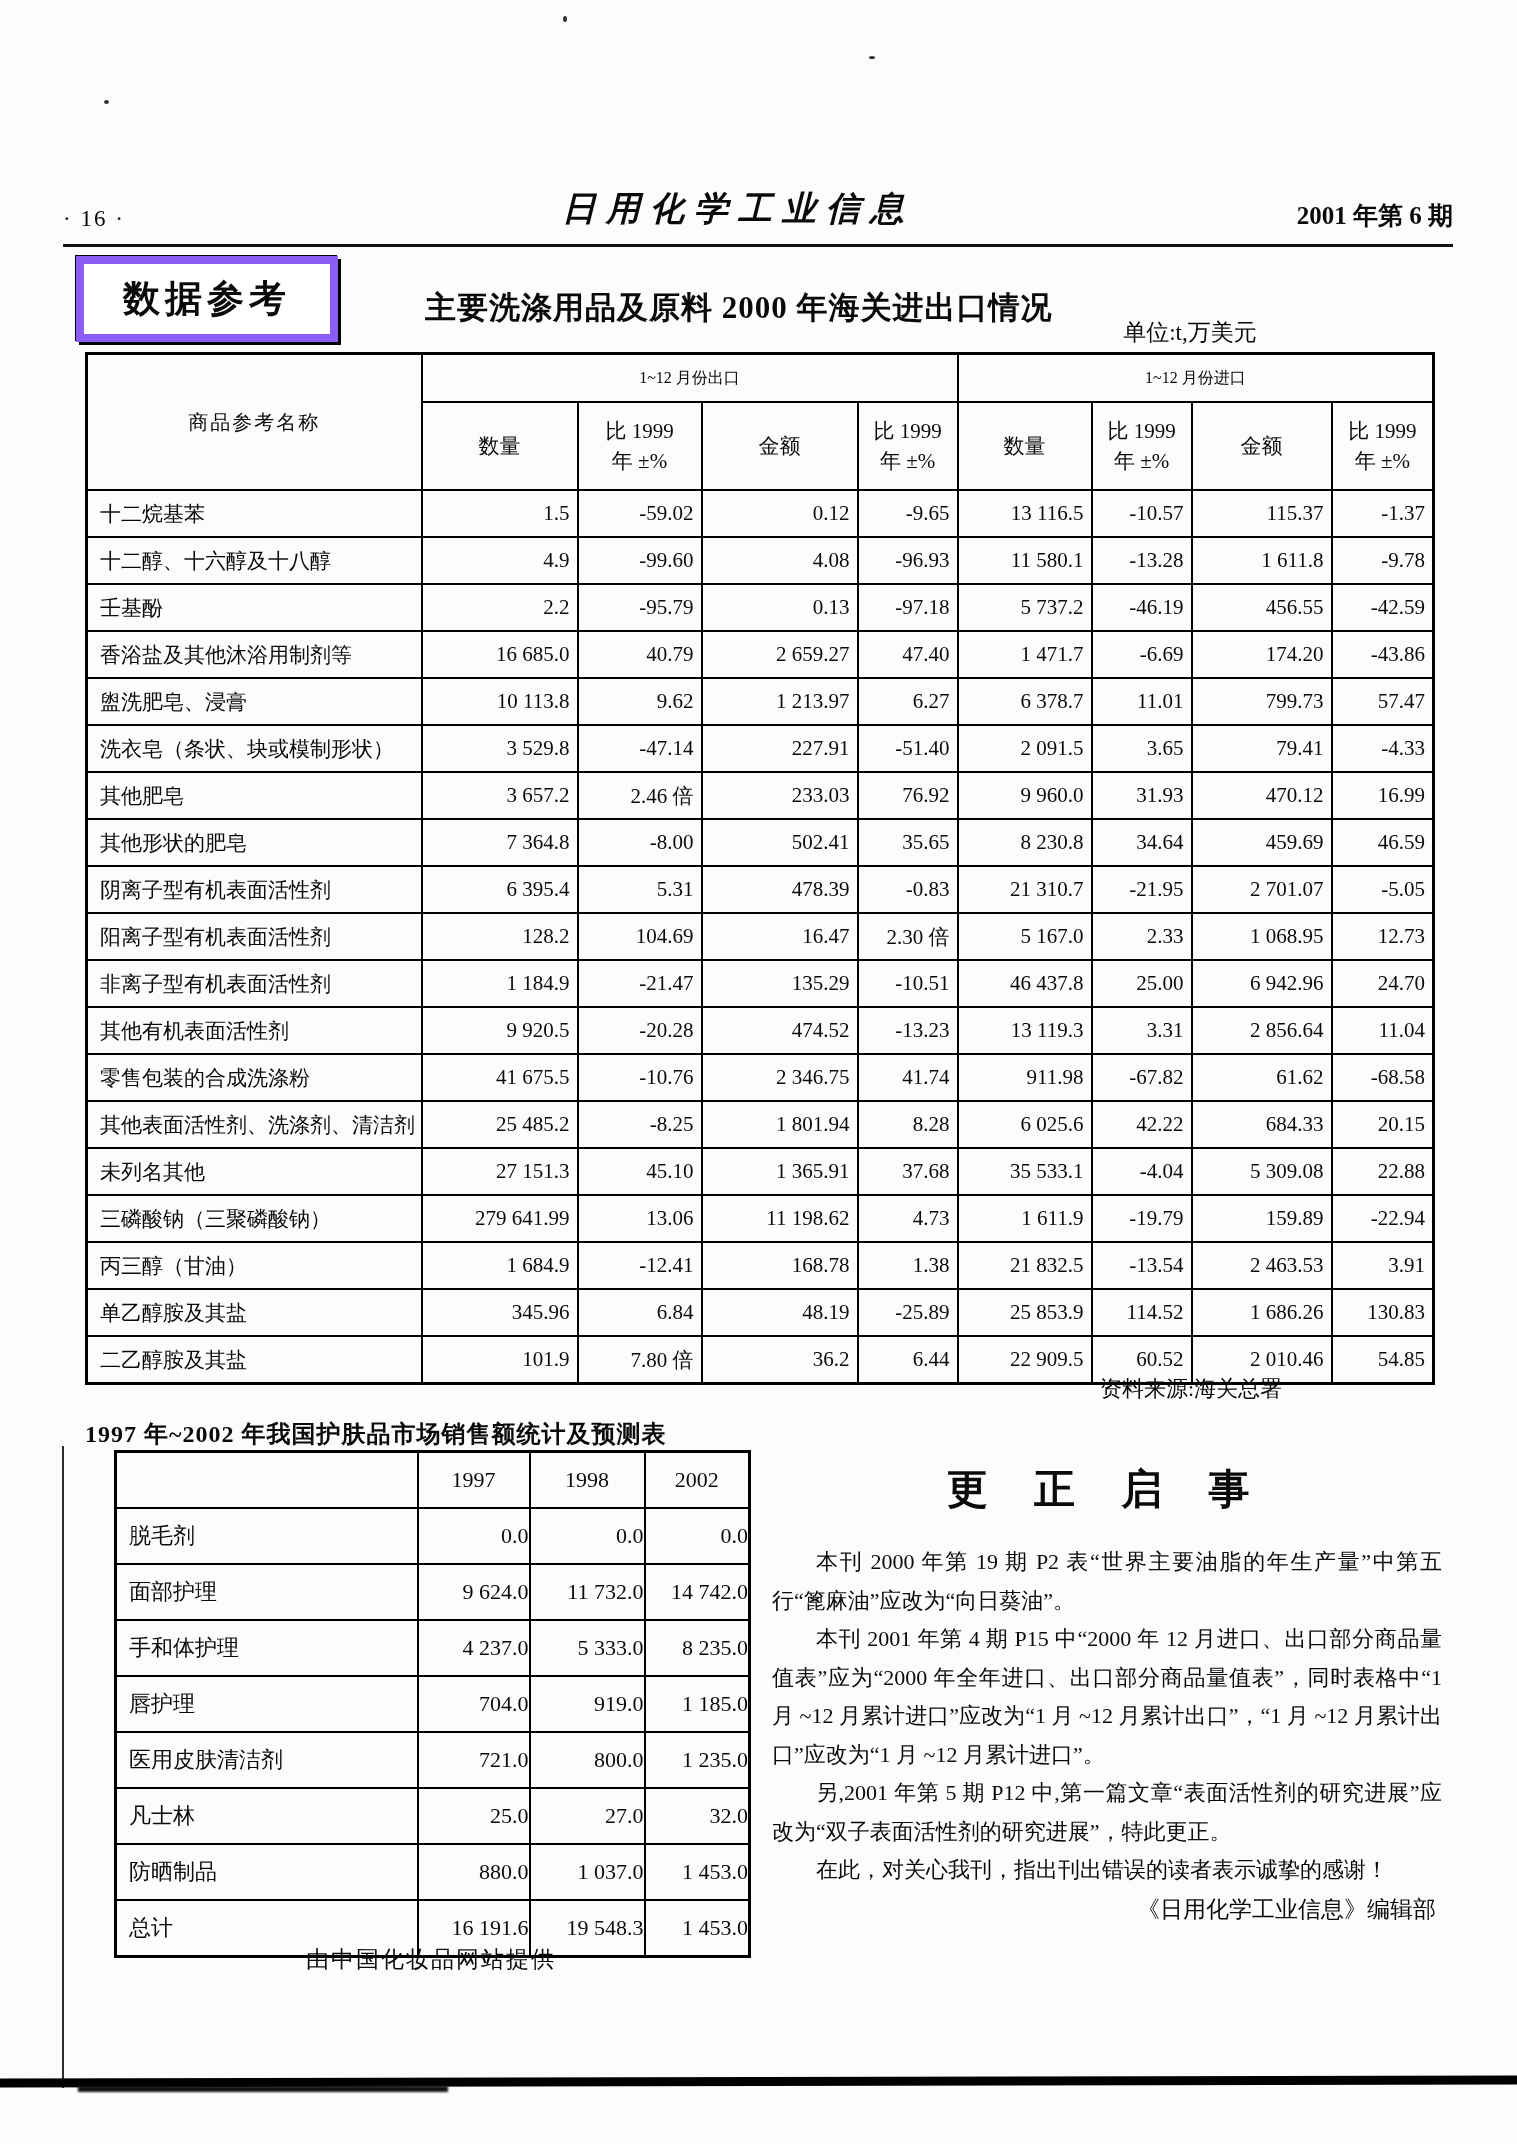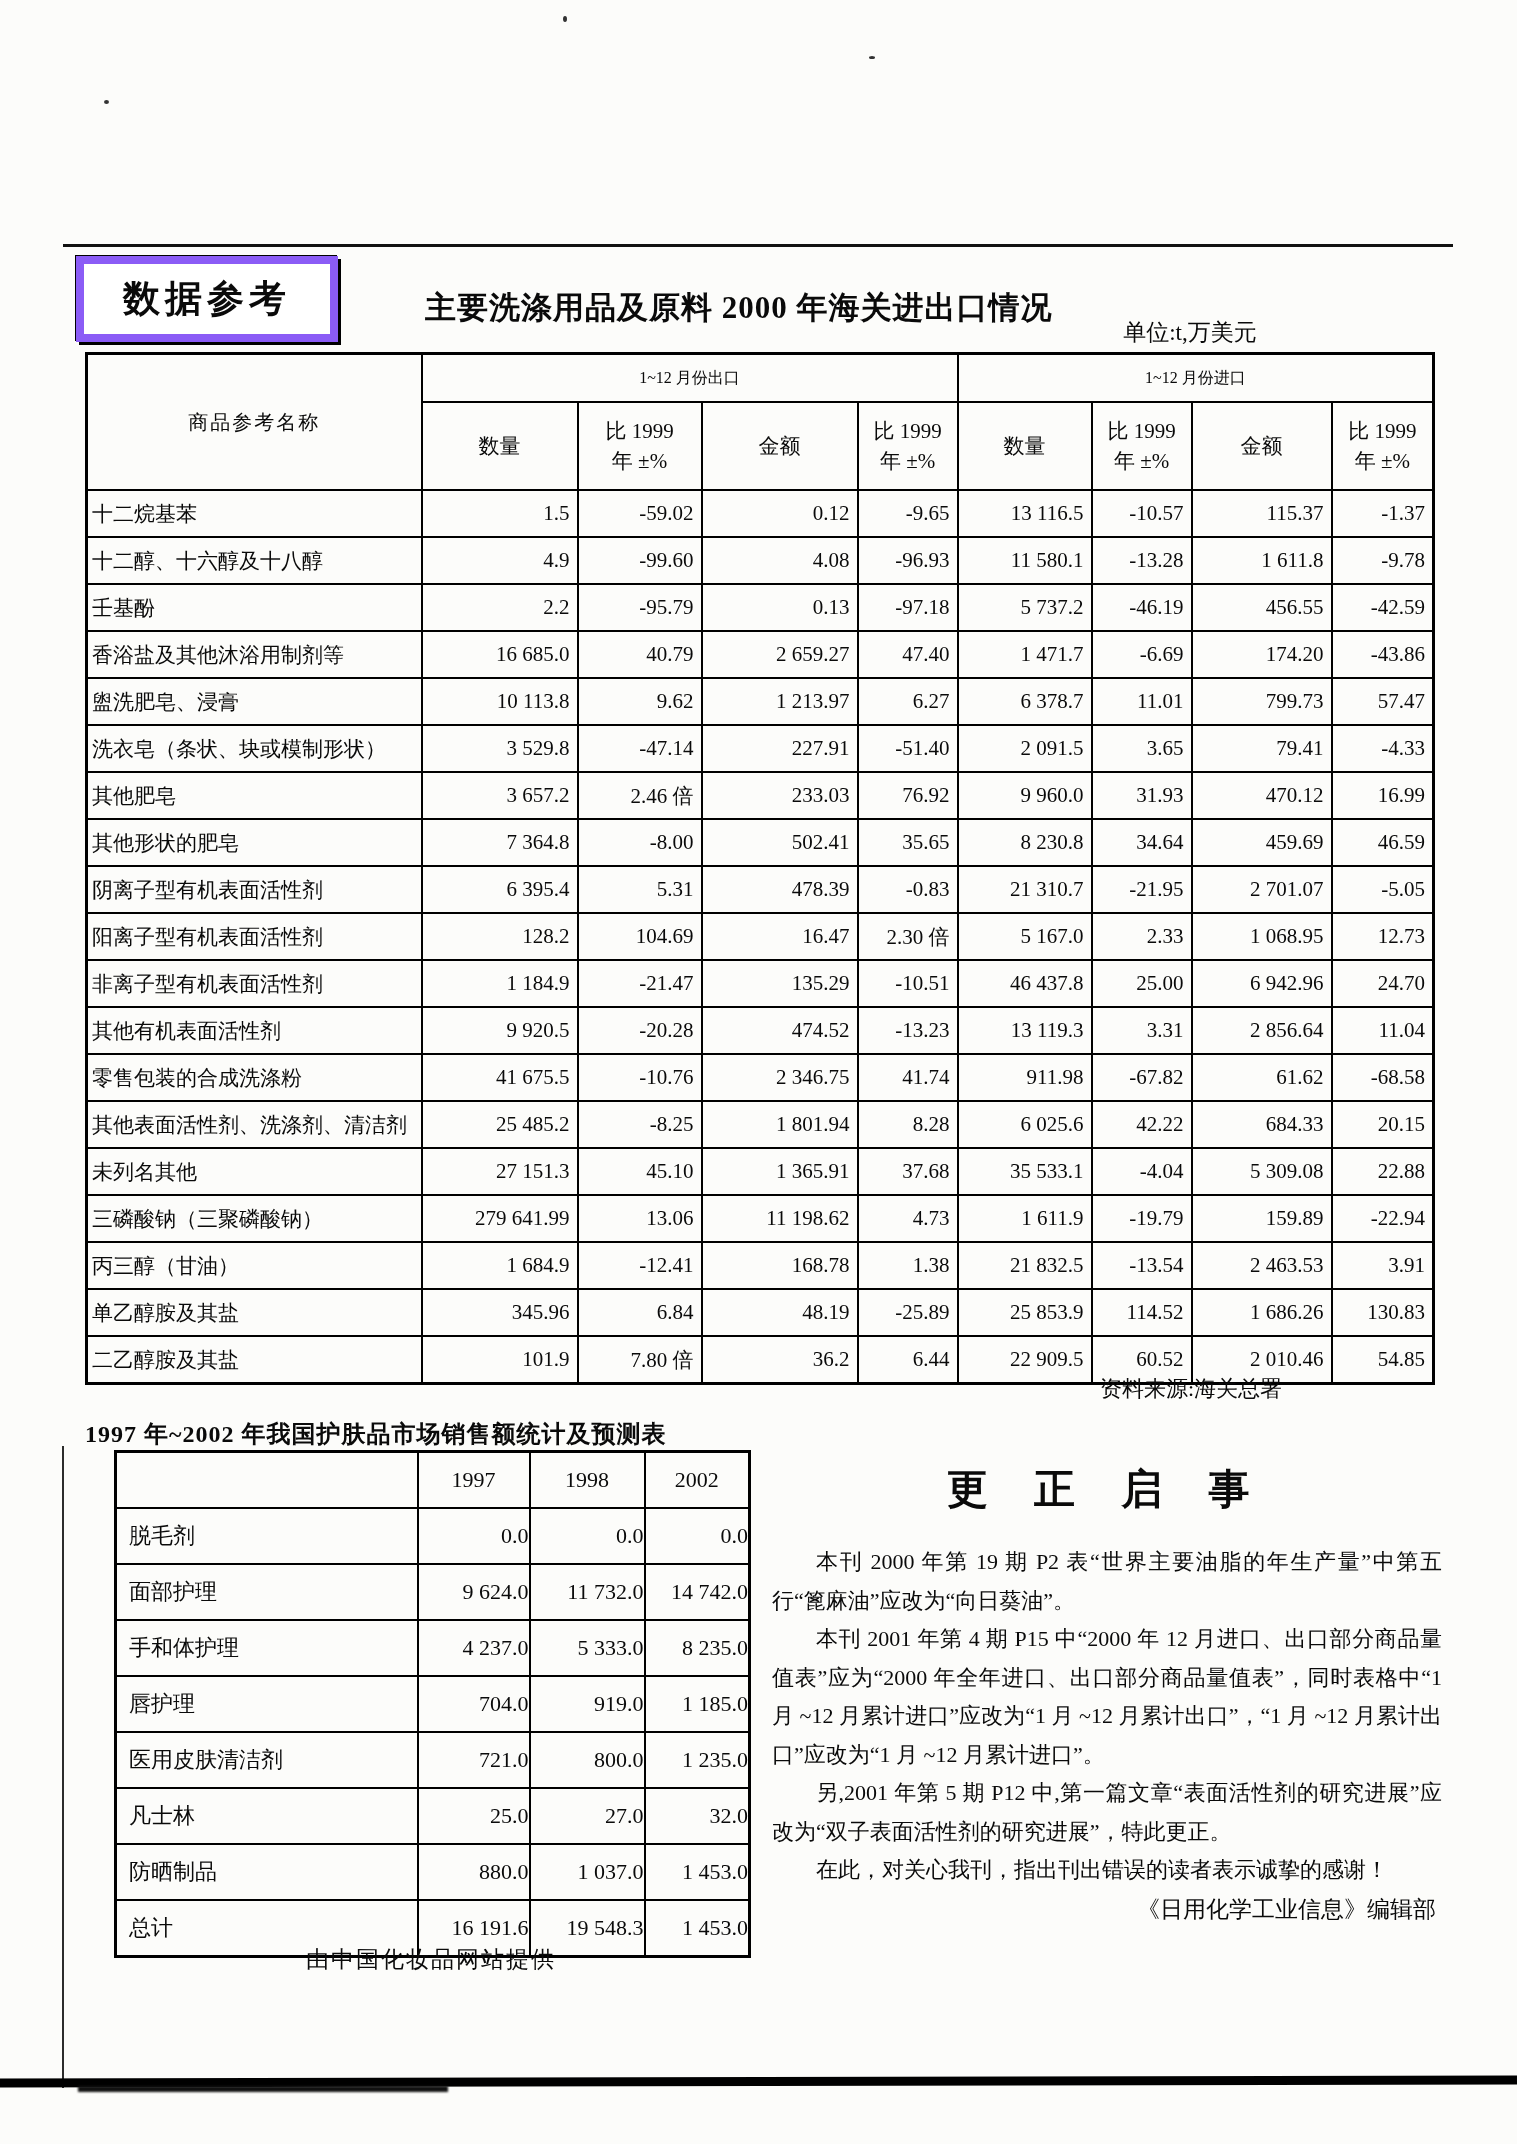--- a/index.html
+++ b/index.html
@@ -22,21 +22,21 @@
   }
   .main-title{position:absolute;top:266px;left:425px;font-size:31px;font-weight:bold;letter-spacing:1px;white-space:nowrap;}
   .unit-note{position:absolute;top:317px;left:1040px;width:300px;font-size:23px;text-align:center;}
   
   .main-table{position:absolute;top:352px;left:85px;width:1347px;border-collapse:collapse;table-layout:fixed;
     border:3px solid #000;font-size:21px;}
   .main-table th,.main-table td{border:2px solid #000;overflow:hidden;white-space:nowrap;}
   .main-table .group-h{height:44px;text-align:center;font-weight:normal;font-size:16px;}
   .main-table .sub-h{height:84px;text-align:center;font-weight:normal;line-height:30px;font-size:21px;}
   .main-table .name-h{text-align:center;font-size:20px;font-weight:normal;letter-spacing:2px;}
-  .main-table .name-c{height:43px;text-align:left;padding-left:4px;font-size:21px;}
+  .main-table .name-c{height:43px;text-align:left;padding-left:12px;font-size:21px;}
   .main-table .num-c{text-align:right;padding-right:7px;font-size:21px;}
   
   .source-note{position:absolute;top:1374px;left:1100px;width:240px;font-size:22px;text-align:left;}
   
   .skin-title{position:absolute;top:1398px;left:85px;font-size:24px;font-weight:bold;letter-spacing:1px;white-space:nowrap;}
   .skin-table{position:absolute;top:1450px;left:114px;width:634px;border-collapse:collapse;table-layout:fixed;
     border:3px solid #000;font-size:22px;}
   .skin-table th,.skin-table td{border:2px solid #000;height:52px;overflow:hidden;white-space:nowrap;}
   .skin-table th{font-weight:normal;text-align:center;}
   .skin-table .name-c{text-align:left;padding-left:12px;}
@@ -58,20 +58,25 @@
 </style>
 </head>
 <body>
 
 <div class="page">
 
   <div class="speck speck1"></div>
   <div class="speck speck2"></div>
   <div class="speck speck3"></div>
 
+  <header class="page-header">
+    <span class="page-num">· 16 ·</span>
+    <span class="journal-title">日用化学工业信息</span>
+    <span class="issue">2001 年第 6 期</span>
+  </header>
   <div class="header-rule"></div>
 
   <div class="badge">数据参考</div>
   <h1 class="main-title">主要洗涤用品及原料 2000 年海关进出口情况</h1>
   <div class="unit-note">单位:t,万美元</div>
 
   <table class="main-table">
     <colgroup>
       <col style="width:335px">
         <col style="width:156px">

